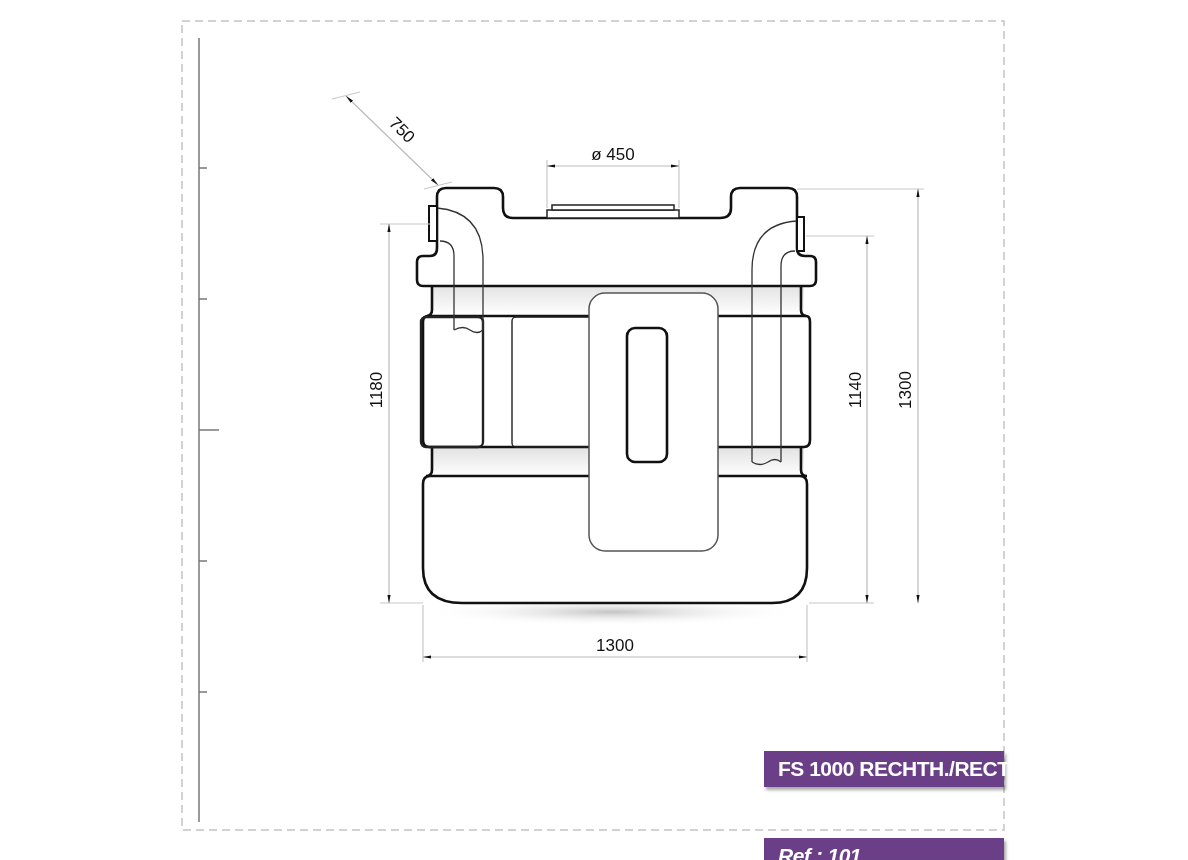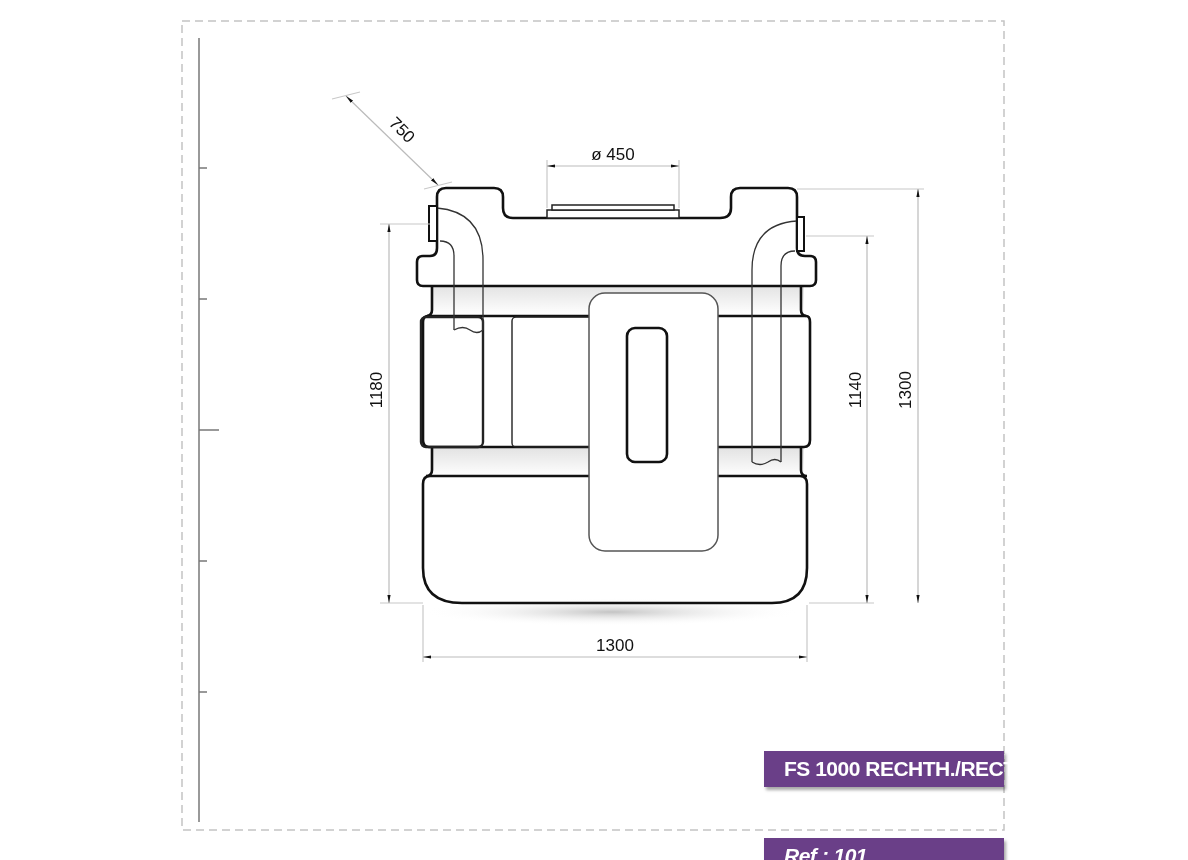--- a/index.html
+++ b/index.html
@@ -5,21 +5,21 @@
     html, body { margin: 0; padding: 0; background: #ffffff; }
     body { width: 1188px; height: 860px; position: relative; overflow: hidden; font-family: "Liberation Sans", sans-serif; }
     #drawing { position: absolute; left: 0; top: 0; width: 1188px; height: 860px; }
     .dim-text { font-family: "Liberation Sans", sans-serif; font-size: 17px; fill: #111; }
     .banner {
       position: absolute; left: 764px; width: 240px; height: 36px;
       background: #6a3f88; color: #ffffff;
       box-shadow: 2px 3px 3px rgba(0,0,0,0.35);
       font-family: "Liberation Sans", sans-serif; font-weight: bold;
       font-size: 21px; line-height: 36px; box-sizing: border-box;
-      padding-left: 20px; letter-spacing: -0.5px; white-space: nowrap;
+      padding-left: 14px; letter-spacing: -0.5px; white-space: nowrap;
     }
     .banner.title { top: 751px; }
     .banner.ref { top: 793px; font-style: italic; margin-top: 45px; }
   </style>
 </head>
 <body>
 
 <svg id="drawing" viewBox="0 0 1188 860" xmlns="http://www.w3.org/2000/svg">
   <defs>
     <linearGradient id="bandShade" x1="0" y1="0" x2="0" y2="1">

